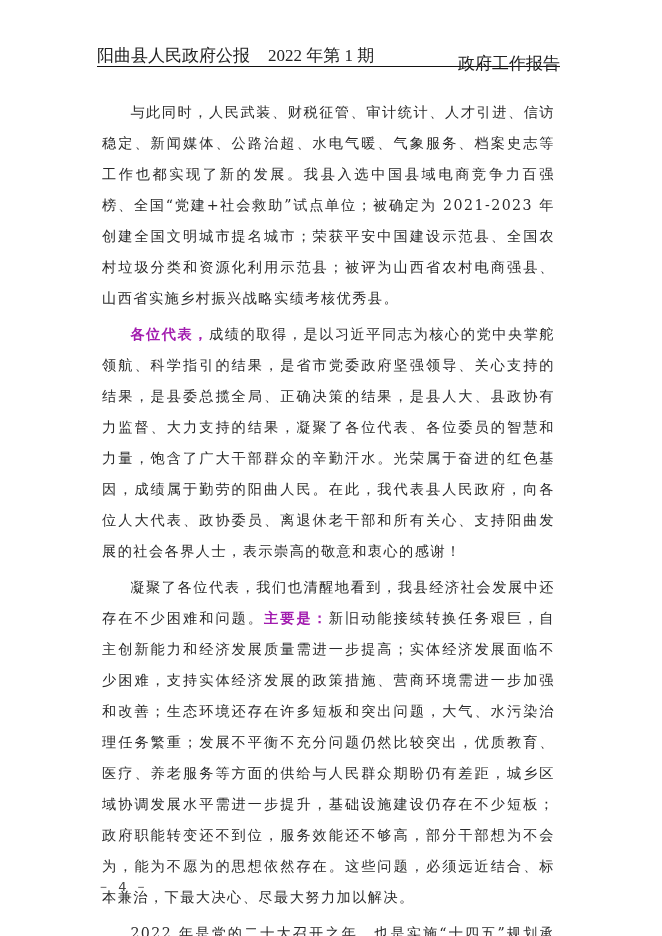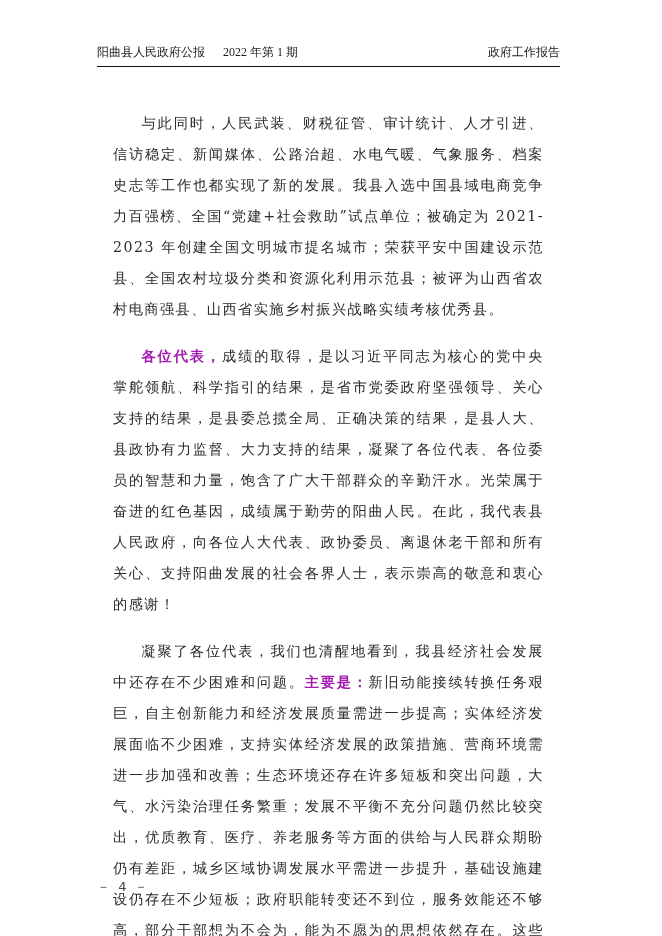--- a/index.html
+++ b/index.html
@@ -16,53 +16,53 @@
       font-family: "DejaVu Serif", "Liberation Serif", serif;
     }
     .page-header {
       position: absolute;
       left: 97px;
       top: 44px;
       width: 463px;
       height: 22px;
       border-bottom: 1.5px solid #111;
       font-family: "DejaVu Serif", "Liberation Serif", serif;
-      font-size: 12px;
+      font-size: 17px;
       color: #222;
     }
     .page-header .left {
       position: absolute;
       left: 0;
       top: 0;
       white-space: nowrap;
     }
     .page-header .issue {
       margin-left: 18px;
       font-family: "Liberation Serif", serif;
     }
     .page-header .right {
       position: absolute;
       right: 0;
-      top: 0;
+      top: 8px;
       white-space: nowrap;
     }
     .body-text {
       position: absolute;
       left: 97px;
       top: 92px;
       width: 463px;
       font-size: 14.2px;
       line-height: 31px;
       color: #2a2a2a;
       letter-spacing: 1.45px;
       text-align: justify;
       text-justify: inter-character;
     }
     .body-text p {
-      margin: 16px;
+      margin: 5px;
       text-indent: 2em;
     }
     .bold {
       font-weight: bold;
       color: #a21caf;
     }
     .section-heading {
       margin: 0;
       text-indent: 2em;
       font-family: "DejaVu Sans", "Liberation Sans", sans-serif;

